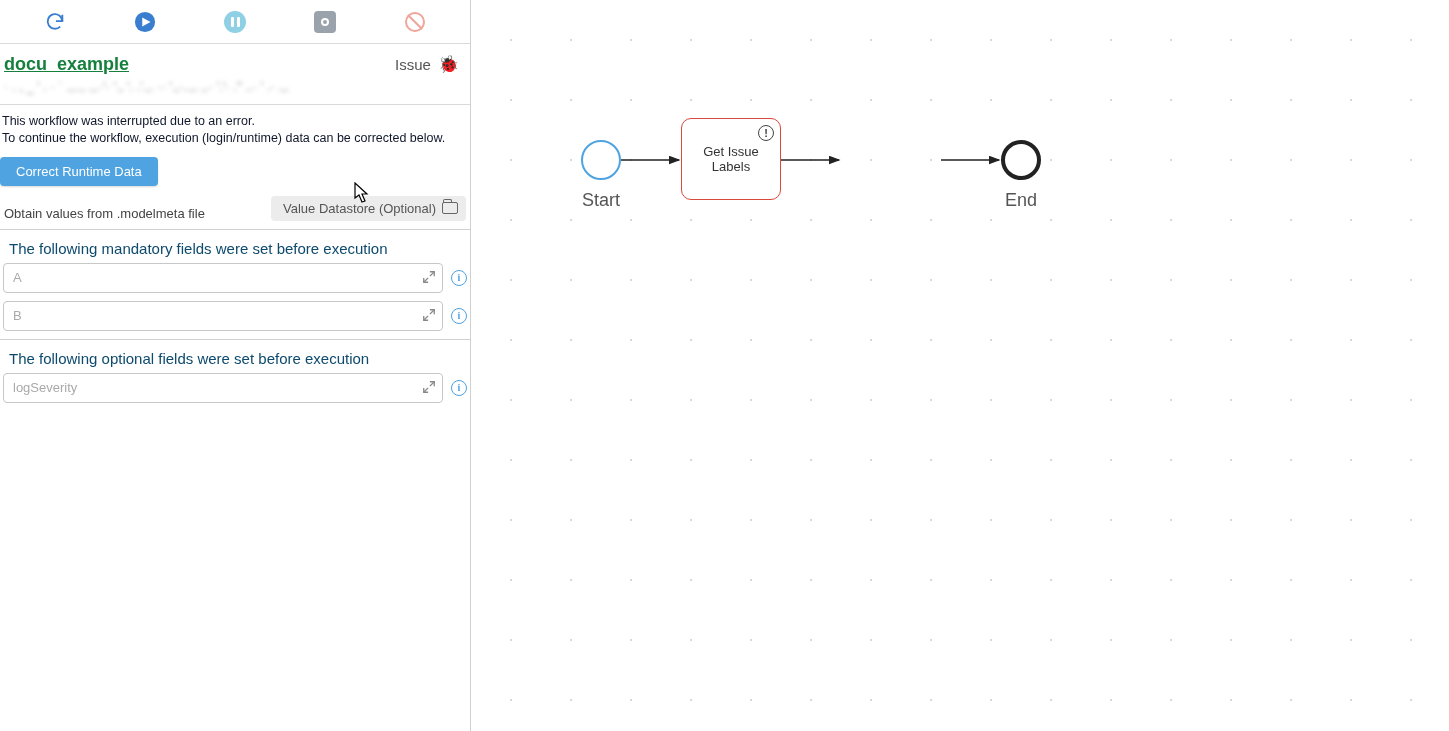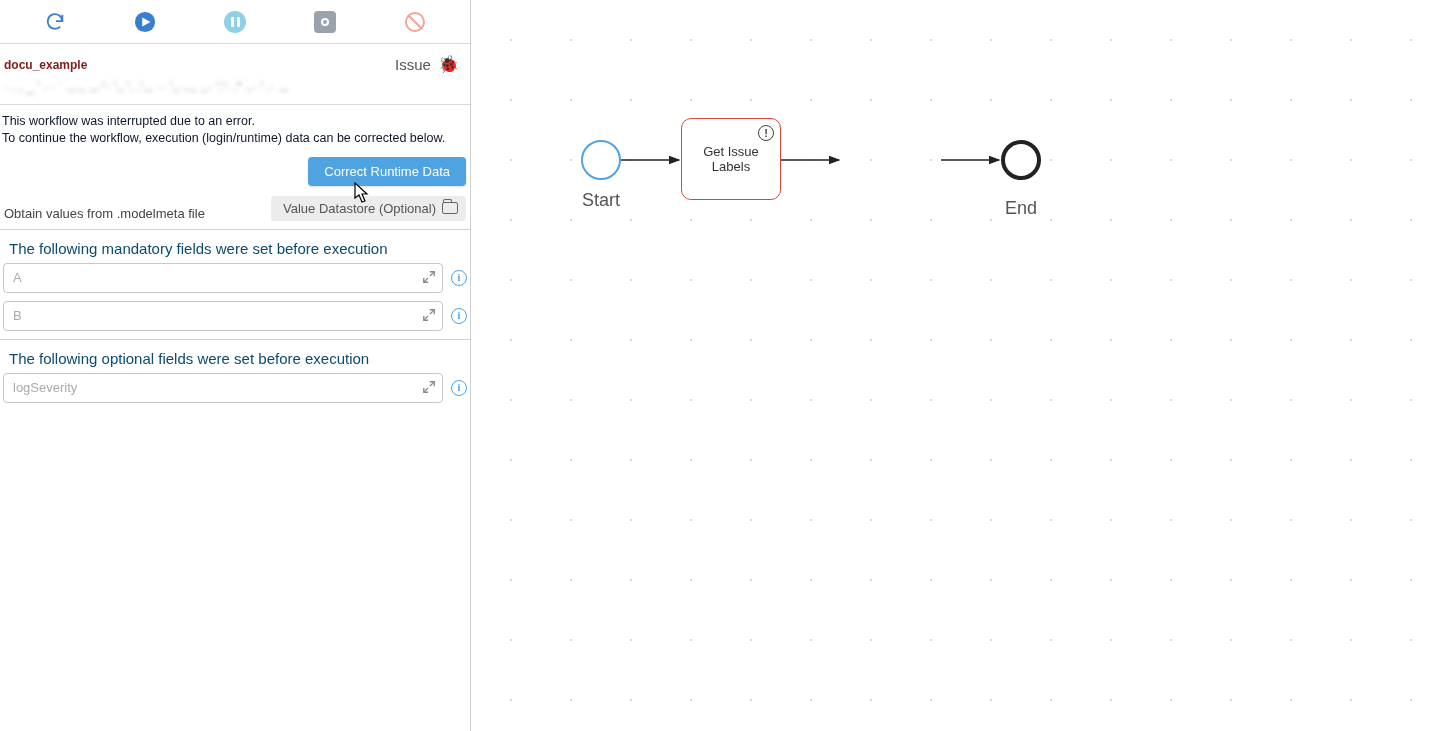--- a/index.html
+++ b/index.html
@@ -16,33 +16,33 @@
     .icon-pause   { color:#8fd0e5; background:#8fd0e5; width:22px; height:22px; border-radius:50%; display:flex; align-items:center; justify-content:center; }
     .icon-pause .bars{ display:flex; gap:3px;}
     .icon-pause .bars span{width:3px;height:10px;background:#fff;border-radius:1px;}
     .icon-stop    { width:22px;height:22px;background:#9aa2ab;border-radius:4px;display:flex;align-items:center;justify-content:center;}
     .icon-stop .dot{width:8px;height:8px;border:2px solid #fff;border-radius:50%;}
     .icon-cancel  { width:20px;height:20px;border:2px solid #f0a59a;border-radius:50%;position:relative;}
     .icon-cancel::after{content:"";position:absolute;left:-2px;top:7px;width:20px;height:2px;background:#f0a59a;transform:rotate(45deg);}
     
     
     .wf-header { display:flex; justify-content:space-between; align-items:center; padding:10px 10px 4px 4px; }
-    .wf-title  { color:#7f1d1d; font-size:12px; font-weight:600; }
+    .wf-title  { color:#15803d; font-size:18px; font-weight:600;text-decoration:underline; }
     .wf-state  { display:flex; align-items:center; gap:8px; color:#555; font-size:15px;}
     .bug-icon  { color:#d9483b; font-size:17px; cursor:pointer;}
     
     
     .wf-path { color:#8a8a8a; font-size:13px; padding:0 4px 8px 4px; filter: blur(2px); user-select:none; line-height:1.3; }
     .wf-divider { border:none; border-top:1px solid #d9d9d9;}
     
     
     .wf-error { color:#0f172a; font-size:12.5px; padding:8px 6px 10px 2px; line-height:1.35;}
     
     
-    .btn-row { display:flex; justify-content:flex-end; padding:0 4px 4px 0;}
+    .btn-row { display:flex; justify-content:flex-start; padding:0 4px 4px 0;}
     .btn-primary { background:#4ea3e0; color:#fff; border:none; padding:7px 16px; border-radius:4px; font-size:13px; cursor:pointer; box-shadow:0 1px 2px rgba(0,0,0,.15);}
     
     .obtain-row{ display:flex; justify-content:space-between; align-items:flex-end; padding:6px 4px 8px 4px; font-size:13px; color:#444;gap:48px;}
     .btn-grey { background:#ececec; color:#555; border:none; padding:5px 8px 5px 12px; border-radius:4px; font-size:13px; cursor:pointer; display:flex; align-items:center; gap:6px;}
     .folder-icon{width:16px;height:12px;border:1.5px solid #666;border-radius:2px;position:relative;}
     .folder-icon::before{content:"";position:absolute;top:-4px;left:0;width:7px;height:3px;border:1.5px solid #666;border-bottom:none;border-radius:2px 2px 0 0;}
     
     .section-divider{border:none;border-top:1px solid #d0d0d0;margin:0 0 6px 0;}
     
     .section-label{font-size:15px;color:#0c4a6e;padding:4px 0 6px 9px;}
@@ -193,21 +193,21 @@
   <div class="start-circle" style="left:110px;top:140px;"></div>
   <div class="node-label" style="left:100px;top:190px;">Start</div>
 
   <div class="task-box error" style="left:210px;top:118px;">
     <span>Get Issue Labels</span>
     <span class="task-badge">!</span>
   </div>
 
 
   <div class="end-circle" style="left:530px;top:140px;"></div>
-  <div class="node-label" style="left:520px;top:198px;">End</div>
+  <div class="node-label" style="left:520px;top:190px;">End</div>
 
   <svg class="flow">
     <defs>
       <marker id="arrow" markerWidth="8" markerHeight="8" refX="7" refY="3" orient="auto">
         <path d="M0,0 L8,3 L0,6 Z" fill="#222"></path>
       </marker>
     </defs>
     <line x1="150" y1="160" x2="208" y2="160" stroke="#222" stroke-width="1.5" marker-end="url(#arrow)"></line>
     <line x1="310" y1="160" x2="368" y2="160" stroke="#222" stroke-width="1.5" marker-end="url(#arrow)"></line>
     <line x1="470" y1="160" x2="528" y2="160" stroke="#222" stroke-width="1.5" marker-end="url(#arrow)"></line>

